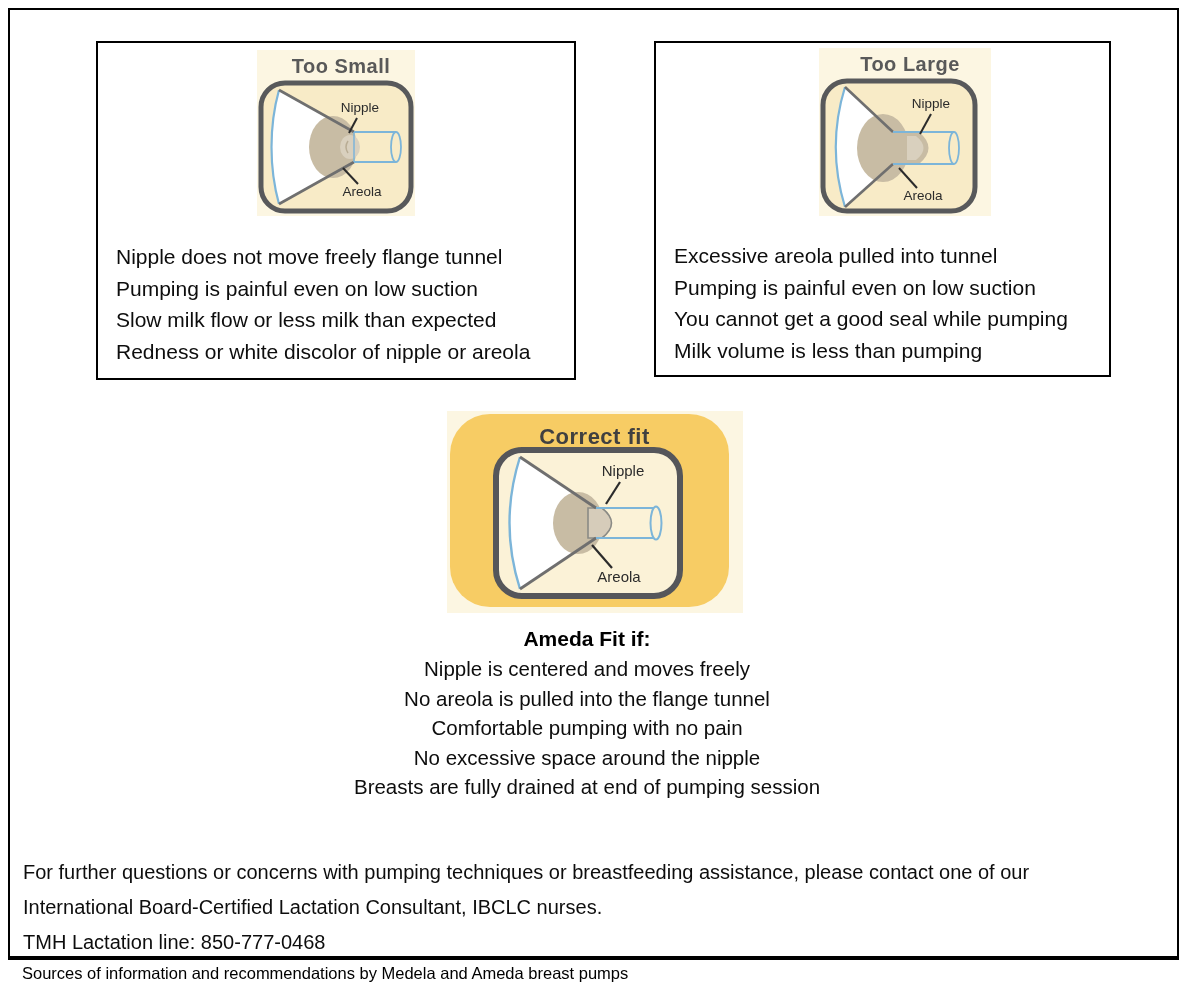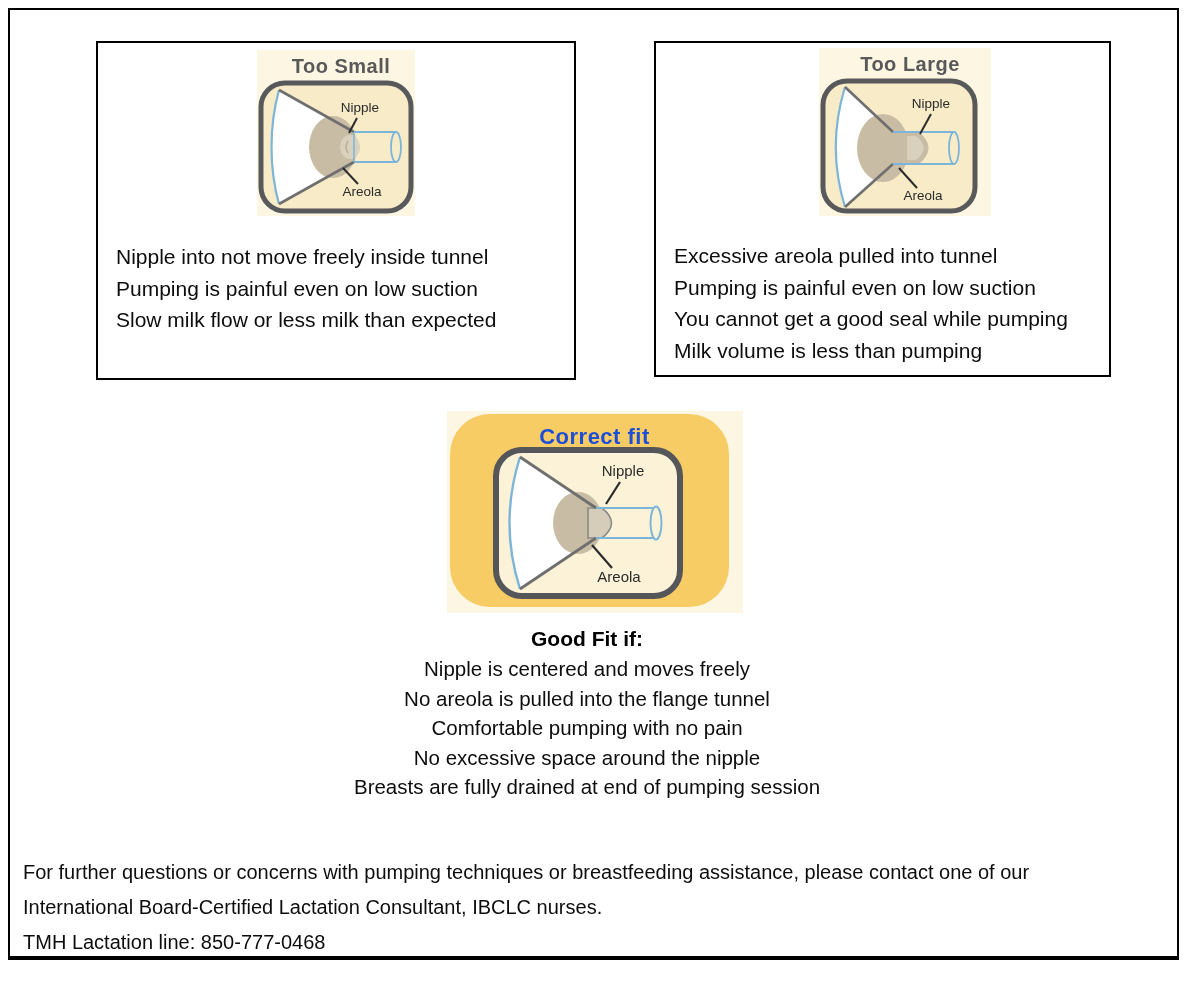--- a/index.html
+++ b/index.html
@@ -36,21 +36,21 @@
   
   .correctfit-wrap{
     position:absolute;left:447px;top:411px;width:296px;height:202px;
     background:#fcf6e2;
   }
   .correctfit-orange{
     position:absolute;left:3px;top:3px;width:279px;height:193px;
     background:#f7cc64;border-radius:40px;
   }
   .correctfit-title{
-    font-size:22px;font-weight:bold;color:#1d4ed8;text-align:center;
+    font-size:22px;font-weight:bold;color:#404040;text-align:center;
     padding-top:10px;letter-spacing:.5px;
   }
   .correctfit-svg{position:absolute;left:45px;top:35px;}
   
   .goodfit{position:absolute;left:187px;top:624px;width:800px;text-align:center;}
   .goodfit-heading{font-size:21px;font-weight:bold;line-height:30px;color:#000;}
   .goodfit-line{font-size:20.5px;line-height:29.5px;color:#0d0d0d;}
   
   .contact{position:absolute;left:23px;top:855px;width:1155px;}
   .contact-line{font-size:20px;line-height:35px;color:#0d0d0d;white-space:nowrap;}
@@ -81,23 +81,24 @@
         <path d="M97,52 L139,52 M97,82 L139,82" fill="none" stroke="#7cb5d9" stroke-width="1.8"></path>
         <path d="M97,52 L97,82" fill="none" stroke="#7cb5d9" stroke-width="1.5"></path>
         <ellipse cx="139" cy="67" rx="5" ry="15" fill="#f8ebc7" stroke="#7cb5d9" stroke-width="1.8"></ellipse>
         <line x1="100" y1="38" x2="92" y2="53" stroke="#2b2b2b" stroke-width="2"></line>
         <text class="svg-label" x="103" y="32" font-size="13.5" text-anchor="middle">Nipple</text>
         <line x1="86" y1="88" x2="101" y2="104" stroke="#2b2b2b" stroke-width="2"></line>
         <text class="svg-label" x="105" y="116" font-size="13.5" text-anchor="middle">Areola</text>
       </svg>
     </div>
     <div class="symptoms symptoms-ts">
-      <div class="sym-line">Nipple into not move freely inside tunnel</div>
+      <div class="sym-line">Nipple does not move freely flange tunnel</div>
       <div class="sym-line">Pumping is painful even on low suction</div>
       <div class="sym-line">Slow milk flow or less milk than expected</div>
+      <div class="sym-line">Redness or white discolor of nipple or areola</div>
     </div>
   </section>
 
   <section class="panel panel-too-large">
     <div class="diagram diagram-tl">
       <div class="diagram-title">Too Large</div>
       <svg width="160" height="138" viewBox="0 0 160 138">
         <rect x="4" y="3" width="152" height="130" rx="24" fill="#f8ebc7" stroke="#58595b" stroke-width="5"></rect>
         <path d="M26,9 C14,48 14,90 26,129 L74,86 L74,54 Z" fill="#ffffff"></path>
         <ellipse cx="64" cy="70" rx="26" ry="34" fill="#c8bca4"></ellipse>
@@ -137,27 +138,28 @@
       <path d="M104,62 L164,62 M104,92 L164,92" fill="none" stroke="#7cb5d9" stroke-width="2"></path>
       <ellipse cx="164" cy="77" rx="5.5" ry="16.5" fill="#fbf2d7" stroke="#7cb5d9" stroke-width="2"></ellipse>
       <line x1="128" y1="36" x2="114" y2="58" stroke="#2b2b2b" stroke-width="2.2"></line>
       <text class="svg-label" x="131" y="30" font-size="15" text-anchor="middle">Nipple</text>
       <line x1="100" y1="99" x2="120" y2="122" stroke="#2b2b2b" stroke-width="2.2"></line>
       <text class="svg-label" x="127" y="136" font-size="15" text-anchor="middle">Areola</text>
     </svg>
   </div>
 
   <div class="goodfit">
-    <div class="goodfit-heading">Good Fit if:</div>
+    <div class="goodfit-heading">Ameda Fit if:</div>
     <div class="goodfit-line">Nipple is centered and moves freely</div>
     <div class="goodfit-line">No areola is pulled into the flange tunnel</div>
     <div class="goodfit-line">Comfortable pumping with no pain</div>
     <div class="goodfit-line">No excessive space around the nipple</div>
     <div class="goodfit-line">Breasts are fully drained at end of pumping session</div>
   </div>
 
   <div class="contact">
     <div class="contact-line">For further questions or concerns with pumping techniques or breastfeeding assistance, please contact one of our</div>
     <div class="contact-line">International Board-Certified Lactation Consultant, IBCLC nurses.</div>
     <div class="contact-line">TMH Lactation line: 850-777-0468</div>
   </div>
 
+  <div class="sources">Sources of information and recommendations by Medela and Ameda breast pumps</div>
 </div>
 
 </body></html>

